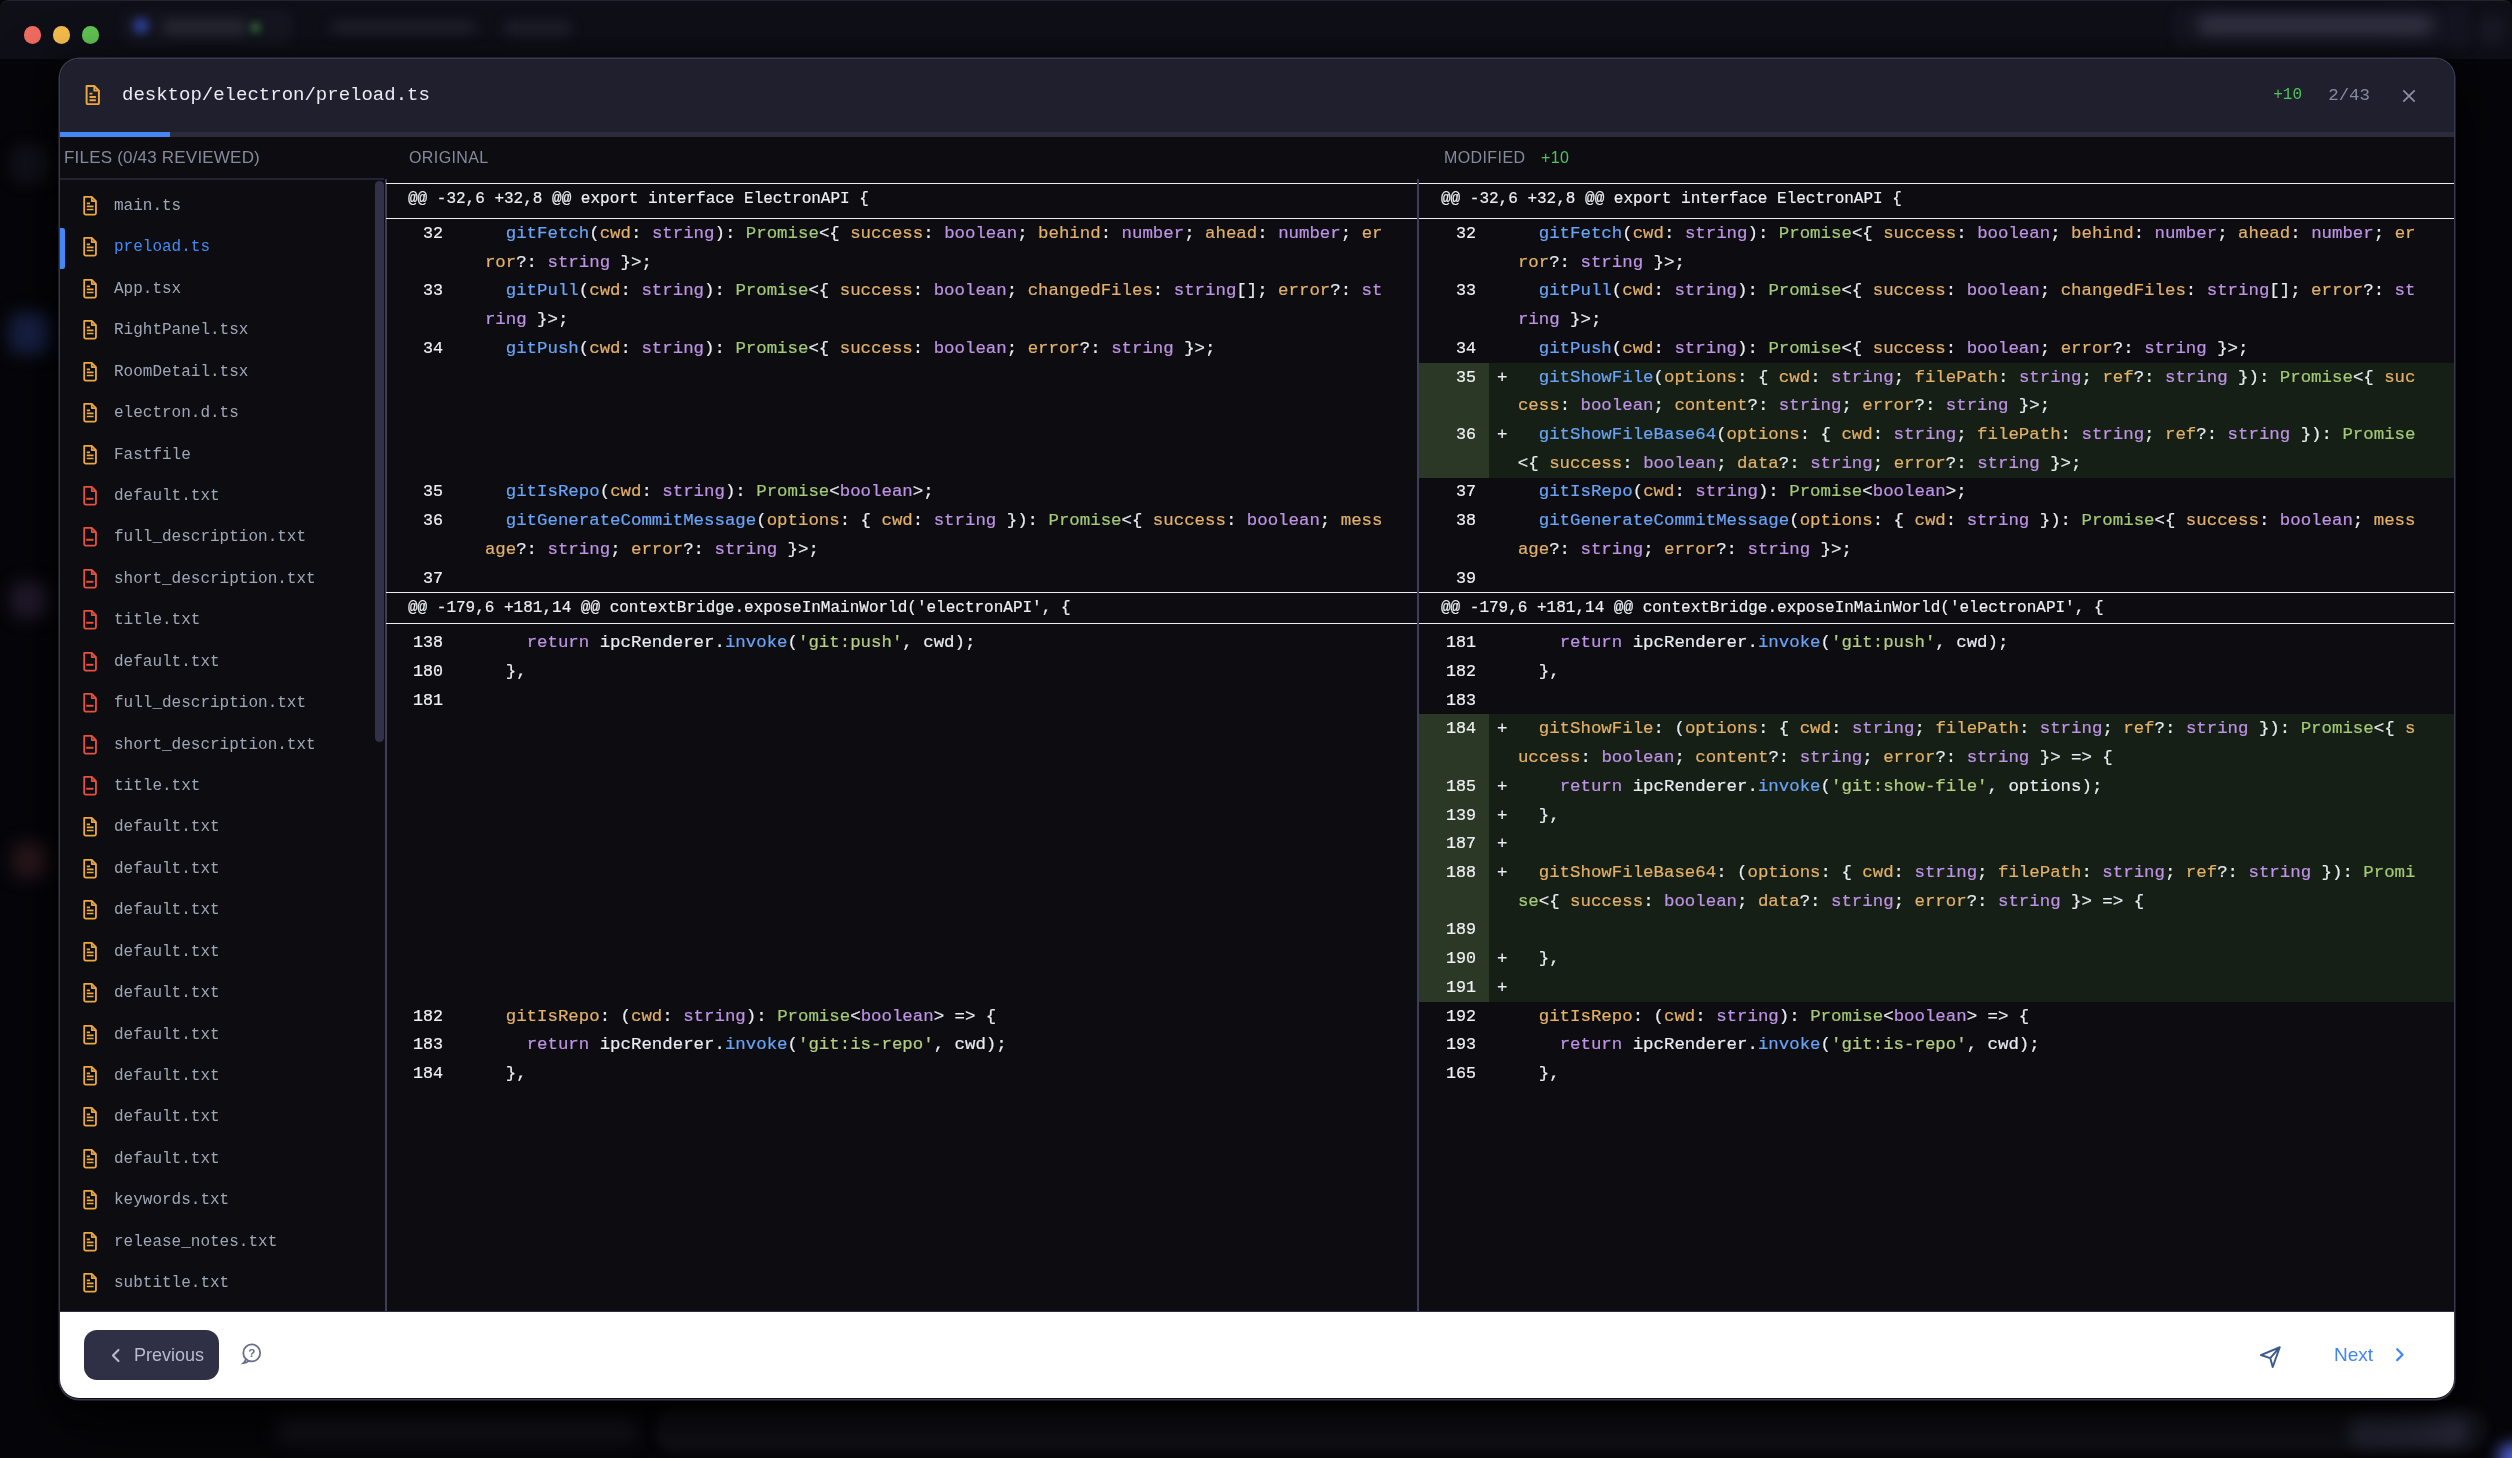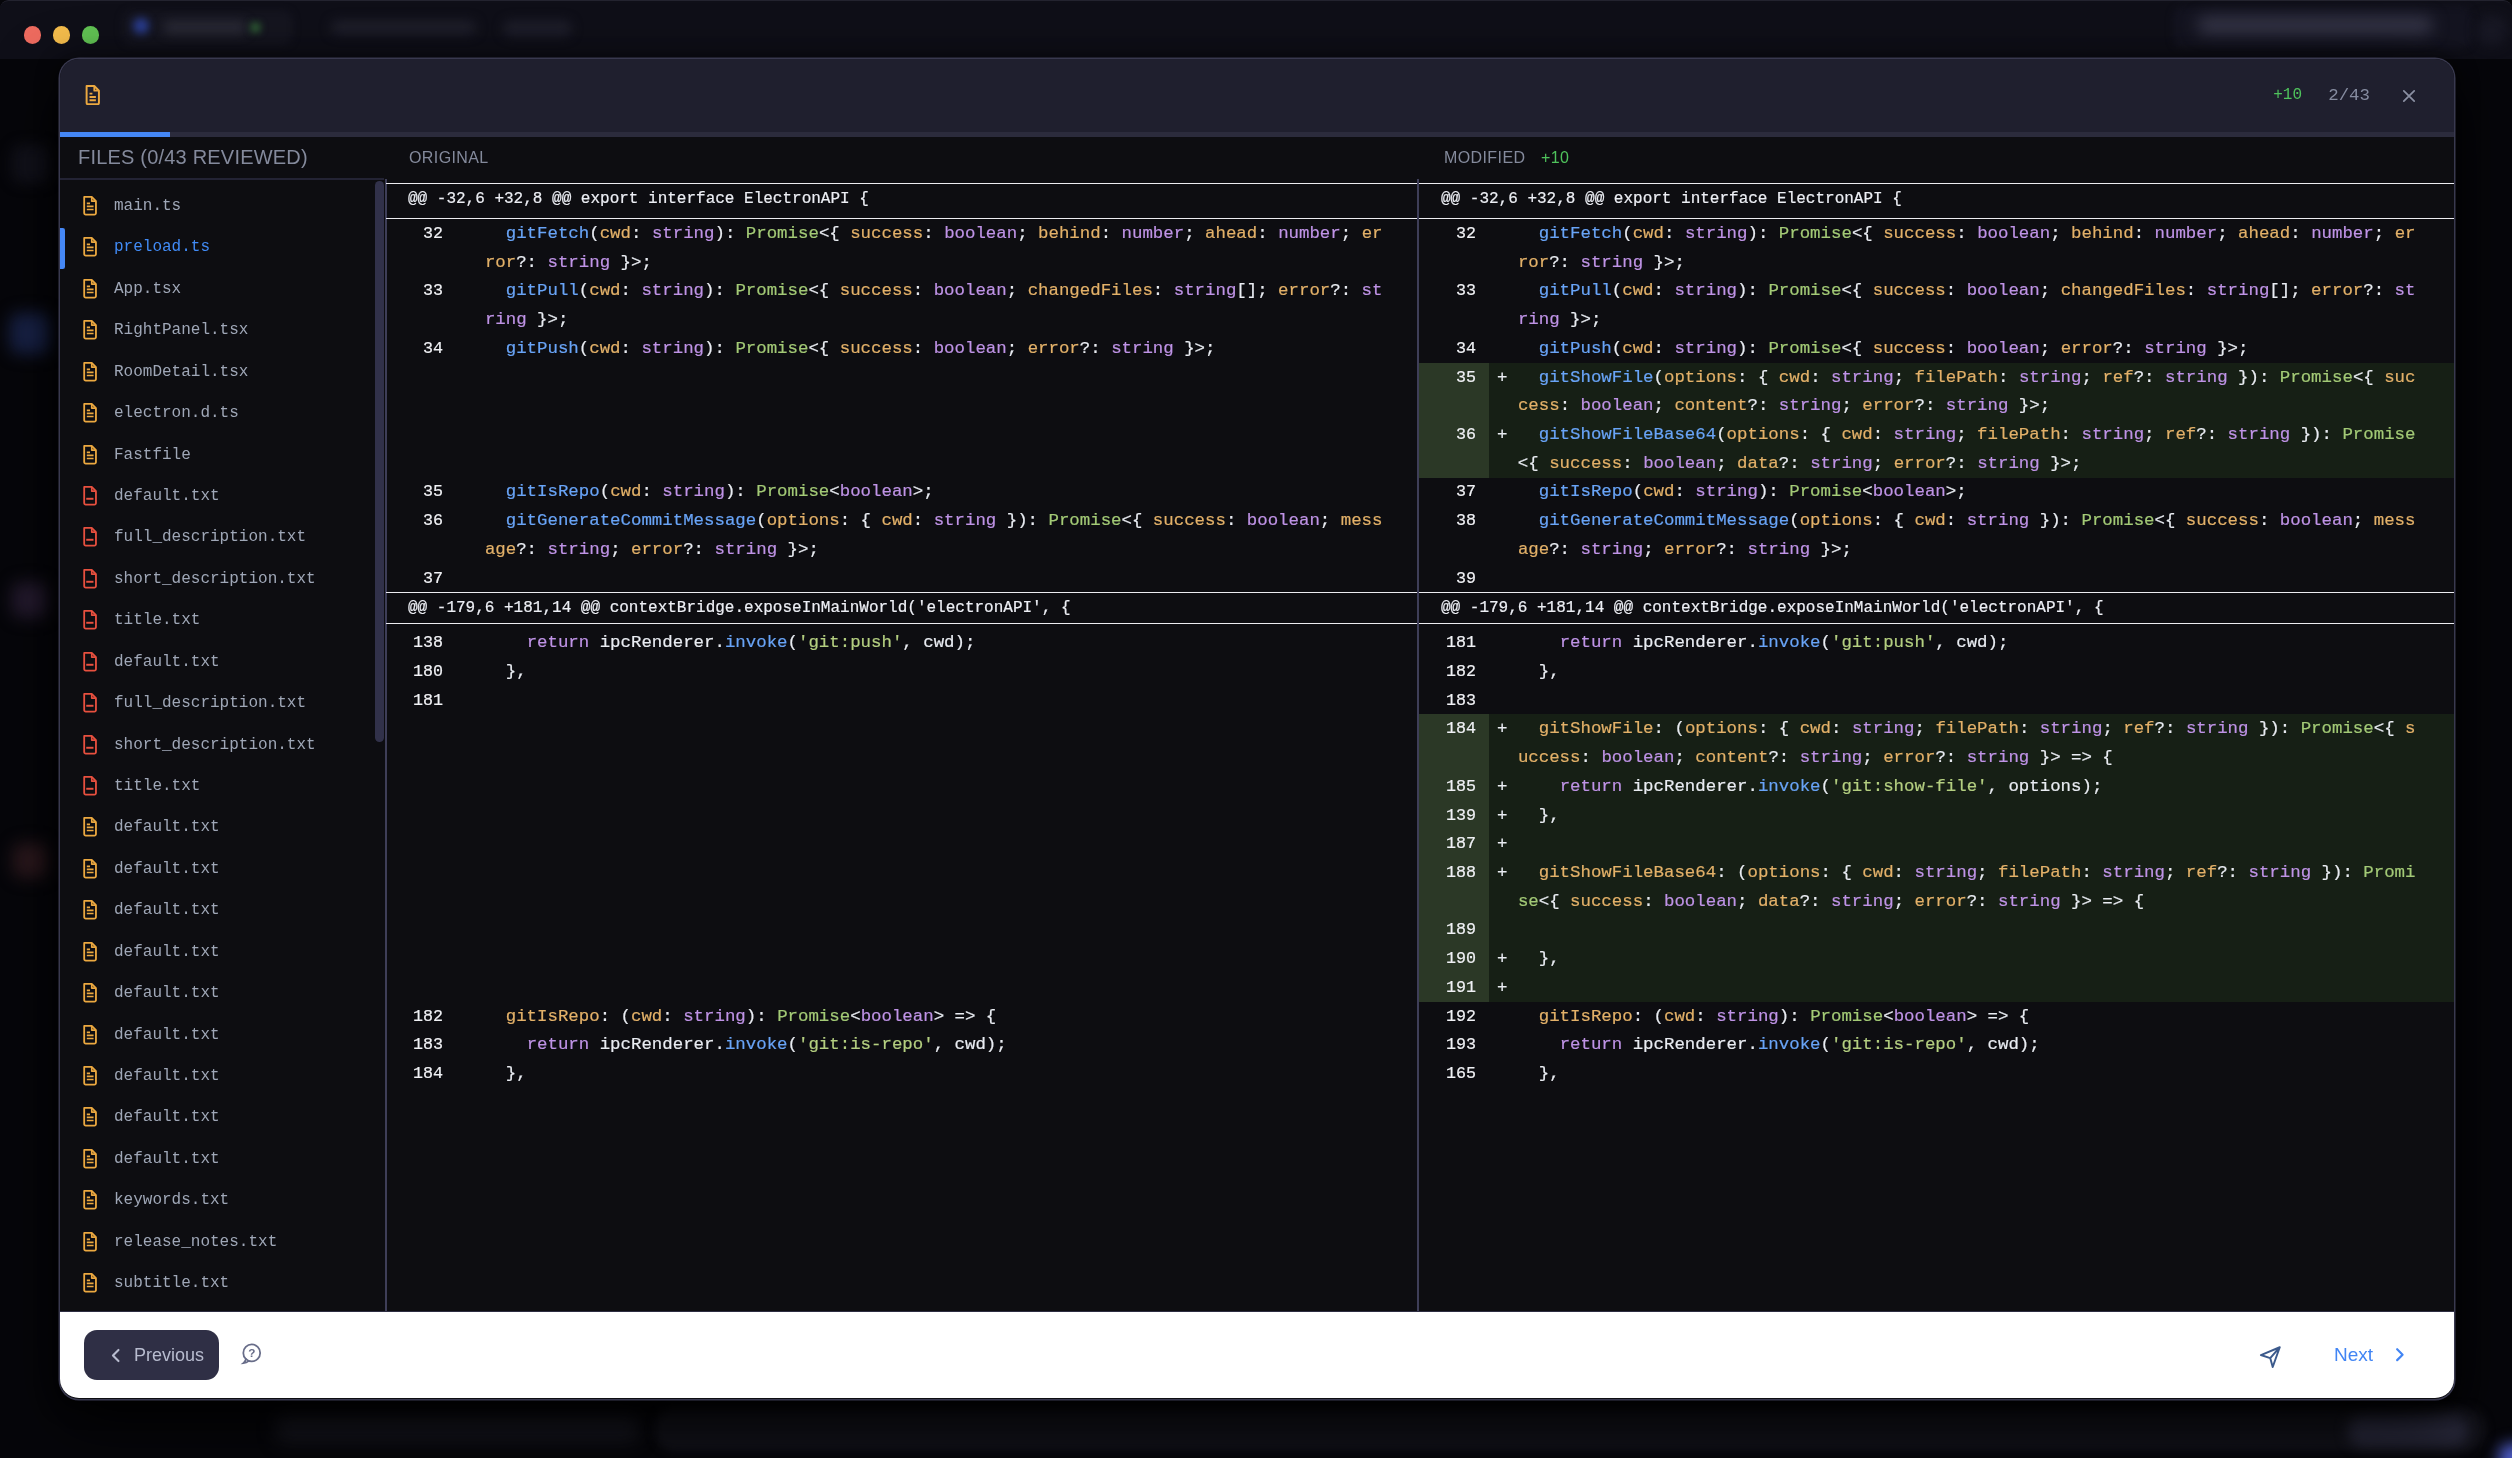--- a/index.html
+++ b/index.html
@@ -72,31 +72,32 @@
 <div class="blur" style="left:276px;top:1414px;width:363px;height:29px;background:#15151d;filter:blur(8.7px)"></div>
 <div class="blur" style="left:2499px;top:1444px;width:44px;height:30.5px;background:#4f5ec8;filter:blur(7.3px)"></div>
 
 <div id="modal">
  <div id="titlebar">
   <svg style="position:absolute;left:24px;top:26px" width="17.4" height="20.4" viewBox="0 0 24 28">
         <path d="M3.6 1.4 H14.2 L20.6 7.8 V24.4 A2.2 2.2 0 0 1 18.4 26.6 H5.8 A2.2 2.2 0 0 1 3.6 24.4 Z" fill="none" stroke="#eba840" stroke-width="2.7" stroke-linejoin="round"></path>
         <path d="M14.2 1.4 V7.8 H20.6" fill="none" stroke="#eba840" stroke-width="2.5" stroke-linejoin="round"></path>
         <path d="M7.6 11.8 H11.6 M7.6 16.4 H16.4 M7.6 21 H16.4" stroke="#eba840" stroke-width="2.6"></path>
       </svg>
+  <div id="title">desktop/electron/preload.ts</div>
   <div id="tplus">+10</div>
   <div id="tcount">2/43</div>
   <svg style="position:absolute;right:36px;top:28px" width="18" height="18" viewBox="0 0 26 26">
         <path d="M5.5 5.5 L20.5 20.5 M20.5 5.5 L5.5 20.5" stroke="#8b90a3" stroke-width="2.5" stroke-linecap="round"></path>
       </svg>
  </div>
  <div id="prog">
       <div></div>
     </div>
  <div id="colhdr">
-  <span class="lbl" style="left:18px;font-size:20px;letter-spacing:0.2px">FILES (0/43 REVIEWED)</span>
+  <span class="lbl" style="left:4px;font-size:17px;letter-spacing:0.2px">FILES (0/43 REVIEWED)</span>
   <span class="lbl" style="left:349px">ORIGINAL</span>
   <span class="lbl" style="left:1384px">MODIFIED</span>
   <span class="lbl" style="left:1481px;color:#4fc35c;letter-spacing:0.4px">+10</span>
   <div id="sbline"></div>
  </div>
  <div id="content">
   <div id="sidebar">
    <div id="selbar"></div>
 <div class="fi" style="top:7px">
           <svg class="fic" viewBox="0 0 22 27">

